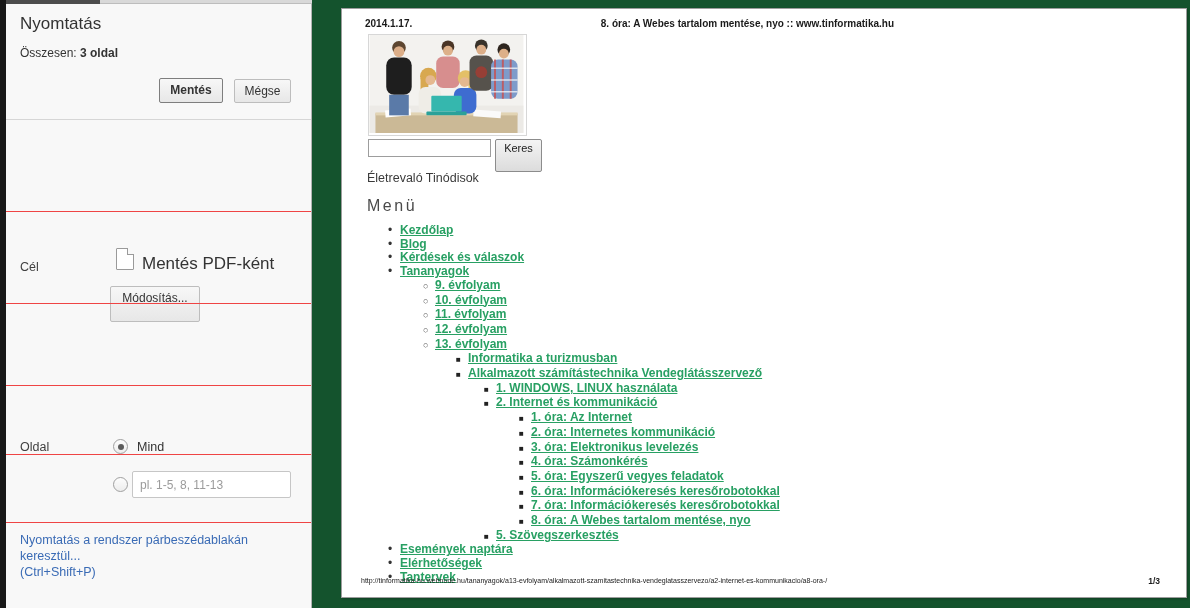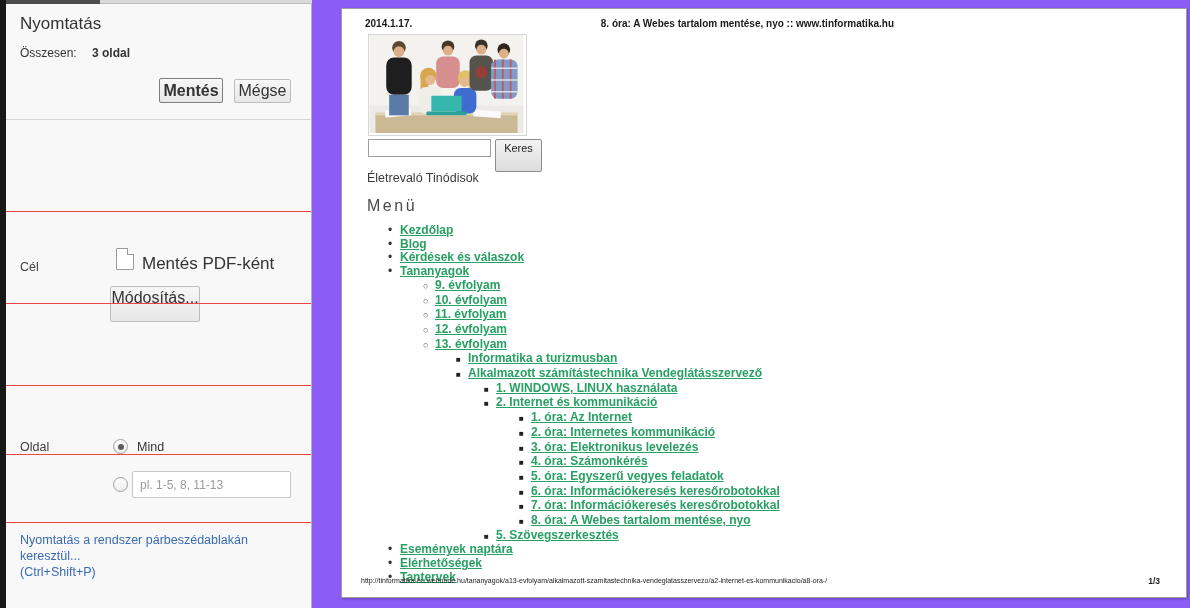--- a/index.html
+++ b/index.html
@@ -24,27 +24,27 @@
   .sec-header{top:0;height:116px;border-bottom:1px solid #d6d6d6;padding-left:10px;}
   .sec-dest{top:116px;height:92px;}
   .sec-pages{top:208px;height:92px;}
   .sec-layout{top:300px;height:82px;}
   .sec-margins{top:382px;height:69px;}
   .sec-options{top:451px;height:68px;}
   .sec-syslink{top:519px;height:85px;border-bottom:none;}
 
   .panel-title{position:absolute;left:14px;top:10px;font-size:17px;color:#333;}
   .panel-total{position:absolute;left:14px;top:42px;font-size:12px;color:#333;}
-  .panel-total b{font-weight:bold;margin-left:12px;}
+  .panel-total b{font-weight:bold;}
 
   .btn{
     display:inline-block;box-sizing:border-box;text-align:center;
     background:linear-gradient(#f7f7f7,#e7e7e7);
     border:1px solid #bdbdbd;border-radius:2px;
-    font-size:16px;color:#333;cursor:pointer;
+    font-size:12px;color:#333;cursor:pointer;
   }
   .btn-save{position:absolute;left:153px;top:74px;width:64px;height:25px;line-height:23px;font-weight:bold;border-color:#7e7e7e;}
   .btn-cancel{position:absolute;left:228px;top:75px;width:57px;height:24px;line-height:22px;}
   .btn-change{position:absolute;left:104px;top:166px;width:90px;height:36px;line-height:22px;}
 
   .row-label{position:absolute;left:14px;font-size:12.5px;color:#404040;}
 
   .pdf-icon{position:absolute;left:110px;top:128px;width:16px;height:20px;
     background:#fff;border:1px solid #9a9a9a;border-radius:1px;}
   .pdf-icon::before{content:"";position:absolute;right:-1px;top:-1px;width:6px;height:6px;
@@ -58,21 +58,21 @@
 
   .range-input{position:absolute;left:126px;top:259px;width:159px;height:27px;box-sizing:border-box;
     border:1px solid #c6c6c6;border-radius:2px;background:#fff;font-size:12px;color:#333;padding:6px 7px;
     font-family:"Liberation Sans","DejaVu Sans",sans-serif;}
   .range-input::placeholder{color:#9b9b9b;}
 
   .syslink{position:absolute;left:14px;top:9px;width:282px;font-size:12.5px;line-height:16px;
     color:#3a6bb5;cursor:pointer;}
 
   
-  .preview{position:absolute;left:312px;top:0;width:878px;height:608px;background:#8b5cf6;}
+  .preview{position:absolute;left:312px;top:0;width:878px;height:608px;background:#14532d;}
   .page{position:absolute;left:29px;top:8px;width:846px;height:590px;background:#fff;
     border:1px solid #9d9d9d;box-sizing:border-box;box-shadow:1px 1px 2px rgba(0,0,0,.25);}
 
   .hdr-date{position:absolute;left:23px;top:9px;font-size:10px;font-weight:bold;color:#1a1a1a;}
   .hdr-title{position:absolute;right:292px;top:9px;font-size:10px;font-weight:bold;color:#1a1a1a;white-space:nowrap;}
 
   .photo{position:absolute;left:26px;top:25px;width:157px;height:100px;border:1px solid #d7d7d7;}
 
   .search-input{position:absolute;left:26px;top:130px;width:123px;height:18px;box-sizing:border-box;
     border:1px solid #9d9d9d;background:#fff;font-size:11px;padding:0 3px;

